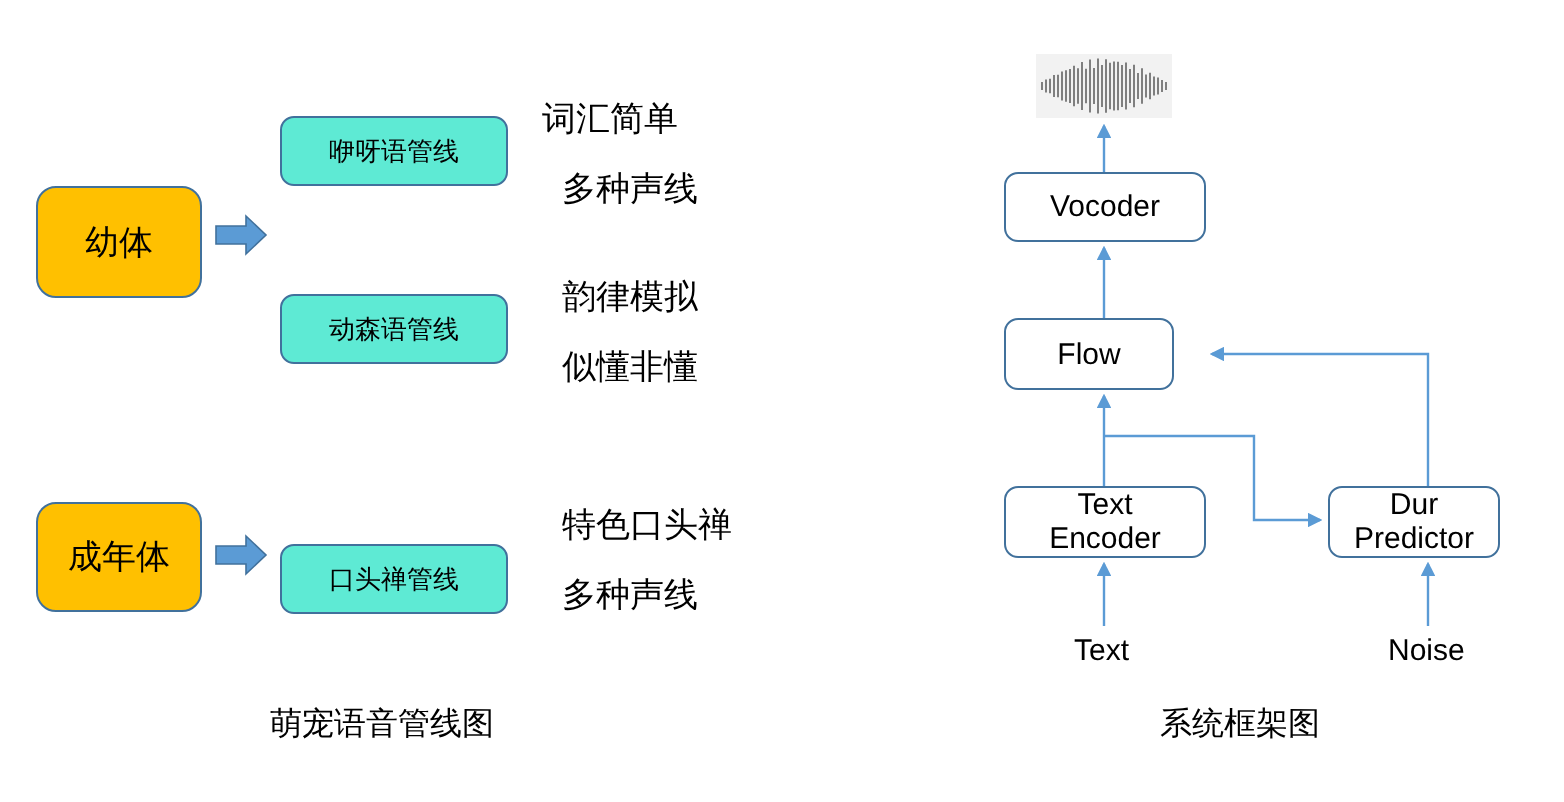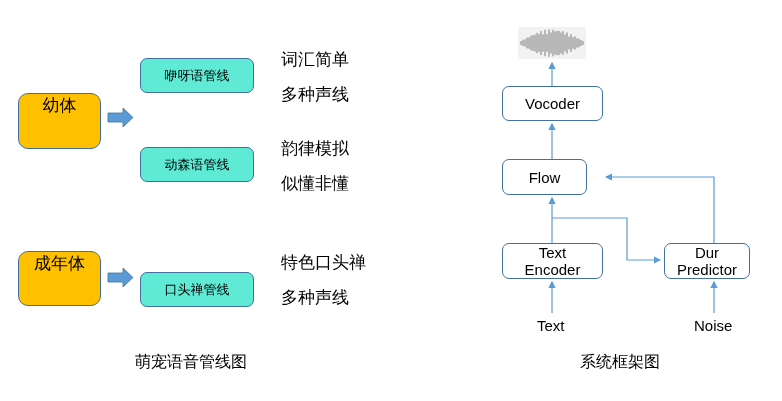--- a/index.html
+++ b/index.html
@@ -1,19 +1,19 @@
 <!DOCTYPE html>
 <html><head>
 <meta charset="utf-8">
 <style>
   html, body { margin:0; padding:0; background:#ffffff; }
   body { width:782px; height:401px; position:relative; overflow:hidden;
          font-family: "DejaVu Sans", "Liberation Sans", sans-serif; color:#000; }
   .stage-box { position:absolute; background:#FFC000; border:1.5px solid #41719C;
-               border-radius:10px; display:flex; align-items:flex-start; justify-content:center;
+               border-radius:10px; display:flex; align-items:center; justify-content:center;
                font-size:17px; box-sizing:border-box; }
   .pipe-box { position:absolute; background:#5eead4; border:1.5px solid #41719C;
               border-radius:7px; display:flex; align-items:center; justify-content:center;
               font-size:13px; box-sizing:border-box; }
   .feat { position:absolute; font-size:17px; white-space:nowrap; }
   .caption { position:absolute; font-size:16px; white-space:nowrap; }
   .mod-box { position:absolute; background:#fff; border:1.3px solid #41719C;
              border-radius:7px; display:flex; flex-direction:column; align-items:center;
              justify-content:center; font-family:"Liberation Sans","DejaVu Sans",sans-serif;
              font-size:15px; line-height:17px; box-sizing:border-box; text-align:center; }
@@ -29,21 +29,21 @@
 </div>
 
 <svg width="782" height="401">
   <polygon points="108,113 123,113 123,108 133,117.5 123,127 123,122 108,122" fill="#5B9BD5" stroke="#41719C" stroke-width="0.8"></polygon>
   <polygon points="108,273 123,273 123,268 133,277.5 123,287 123,282 108,282" fill="#5B9BD5" stroke="#41719C" stroke-width="0.8"></polygon>
 </svg>
 
 <div class="pipe-box" style="left:140px;top:58px;width:114px;height:35px;">
   <span>咿呀语管线</span>
 </div>
-<div class="feat" style="left:281px;top:48px;">词汇简单</div>
+<div class="feat" style="left:271px;top:48px;">词汇简单</div>
 <div class="feat" style="left:281px;top:83px;">多种声线</div>
 
 <div class="pipe-box" style="left:140px;top:147px;width:114px;height:35px;">
   <span>动森语管线</span>
 </div>
 <div class="feat" style="left:281px;top:137px;">韵律模拟</div>
 <div class="feat" style="left:281px;top:172px;">似懂非懂</div>
 
 <div class="stage-box" style="left:18px;top:251px;width:83px;height:55px;">
   <span>成年体</span>

